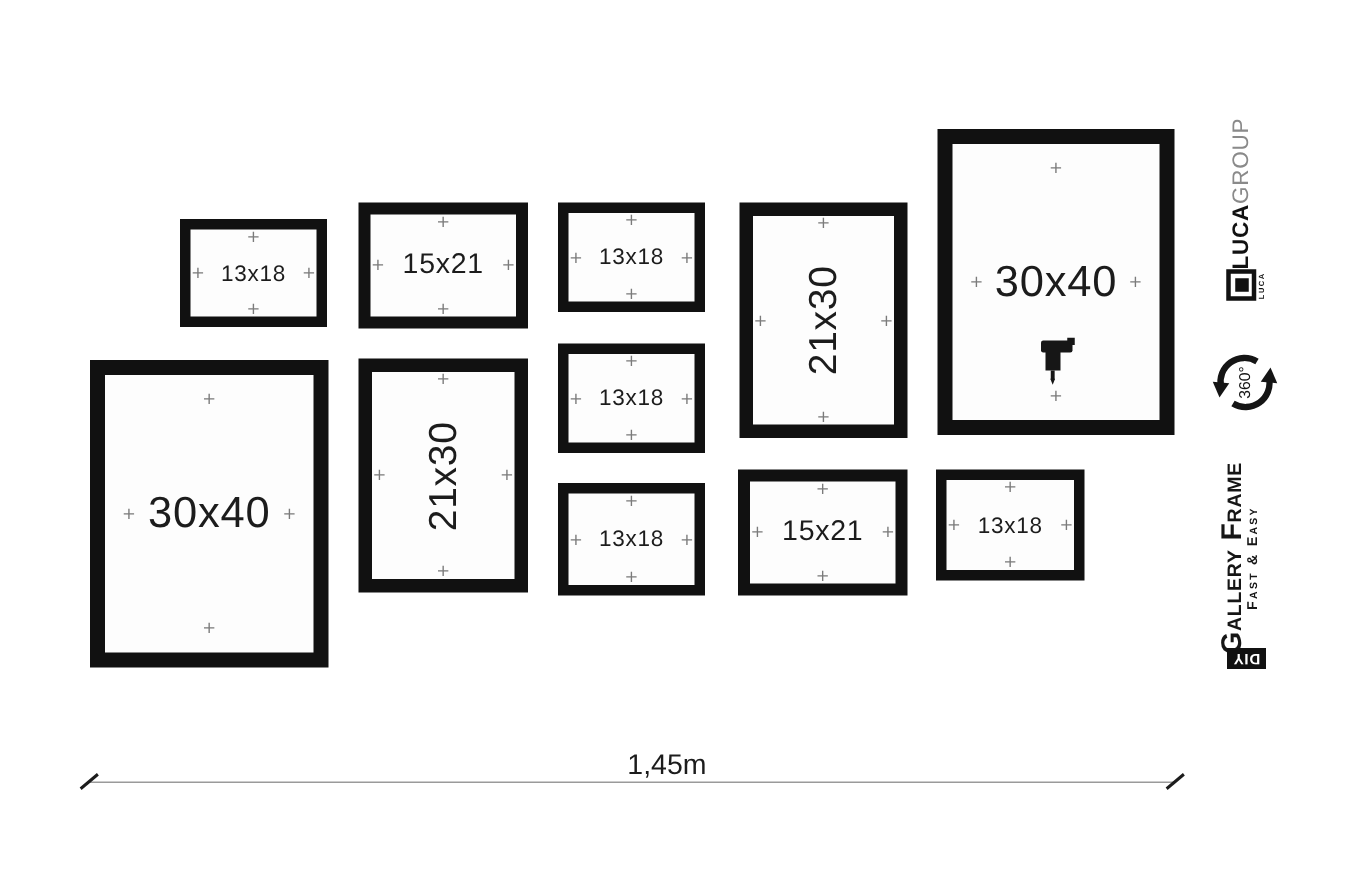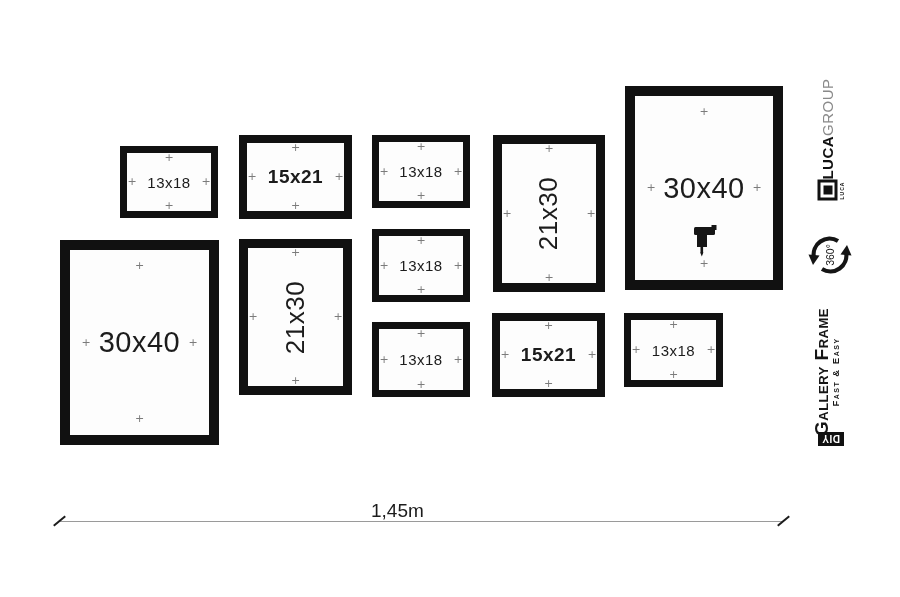--- a/index.html
+++ b/index.html
@@ -9,21 +9,21 @@
   }
   
   .frame{
     position:absolute;box-sizing:border-box;border-style:solid;border-color:#111;
     background:#fdfdfd;display:flex;align-items:center;justify-content:center;
     --ci:0px;
   }
   .flabel{color:#1c1c1c;letter-spacing:0.5px;white-space:nowrap;}
   .rot .flabel{transform:rotate(-90deg);}
   .sz13 .flabel{font-size:15px;}
-  .sz15 .flabel{font-size:19px;font-weight:bold;}
+  .sz15 .flabel{font-size:19px;}
   .sz21 .flabel{font-size:26px;}
   .sz30 .flabel{font-size:29px;text-align:right;}
   .f1 {left:120px;top:146px;width:98px; height:72px; border-width:7px;}
   .f2 {left:239px;top:135px;width:113px;height:84px; border-width:8px;}
   .f3 {left:372px;top:135px;width:98px; height:73px; border-width:7px;}
   .f4 {left:493px;top:135px;width:112px;height:157px;border-width:9px;}
   .f5 {left:625px;top:86px; width:158px;height:204px;border-width:10px;--ci:11px;}
   .f6 {left:60px; top:240px;width:159px;height:205px;border-width:10px;--ci:11px;}
   .f7 {left:239px;top:239px;width:113px;height:156px;border-width:9px;}
   .f8 {left:372px;top:229px;width:98px; height:73px; border-width:7px;}
@@ -40,21 +40,21 @@
   .cross-b{bottom:var(--ci);left:50%;transform:translateX(-50%);}
   .cross-l{left:var(--ci);top:50%;transform:translateY(-50%);}
   .cross-r{right:var(--ci);top:50%;transform:translateY(-50%);}
   
   .drill{position:absolute;left:58px;top:129px;width:24px;height:32px;}
   
   .dim-line{position:absolute;left:60px;top:521px;width:723px;height:1px;background:#9a9a9a;}
   .tick{position:absolute;width:15px;height:2px;background:#1c1c1c;}
   .tick-l{left:52px;top:520px;transform:rotate(-40deg);}
   .tick-r{left:776px;top:520px;transform:rotate(-40deg);}
-  .dim-label{position:absolute;left:371px;top:500px;width:100px;text-align:left;
+  .dim-label{position:absolute;left:371px;top:500px;width:100px;text-align:right;
     font-size:19px;color:#1c1c1c;}
   
   .brand-name{
     position:absolute;left:767px;top:120px;width:120px;height:18px;
     display:flex;align-items:center;justify-content:center;
     transform:rotate(-90deg);font-size:15px;letter-spacing:0.5px;white-space:nowrap;
   }
   .brand-bold{font-weight:bold;color:#111;}
   .brand-light{font-weight:400;color:#8a8a8a;}
   .brand-logo{

